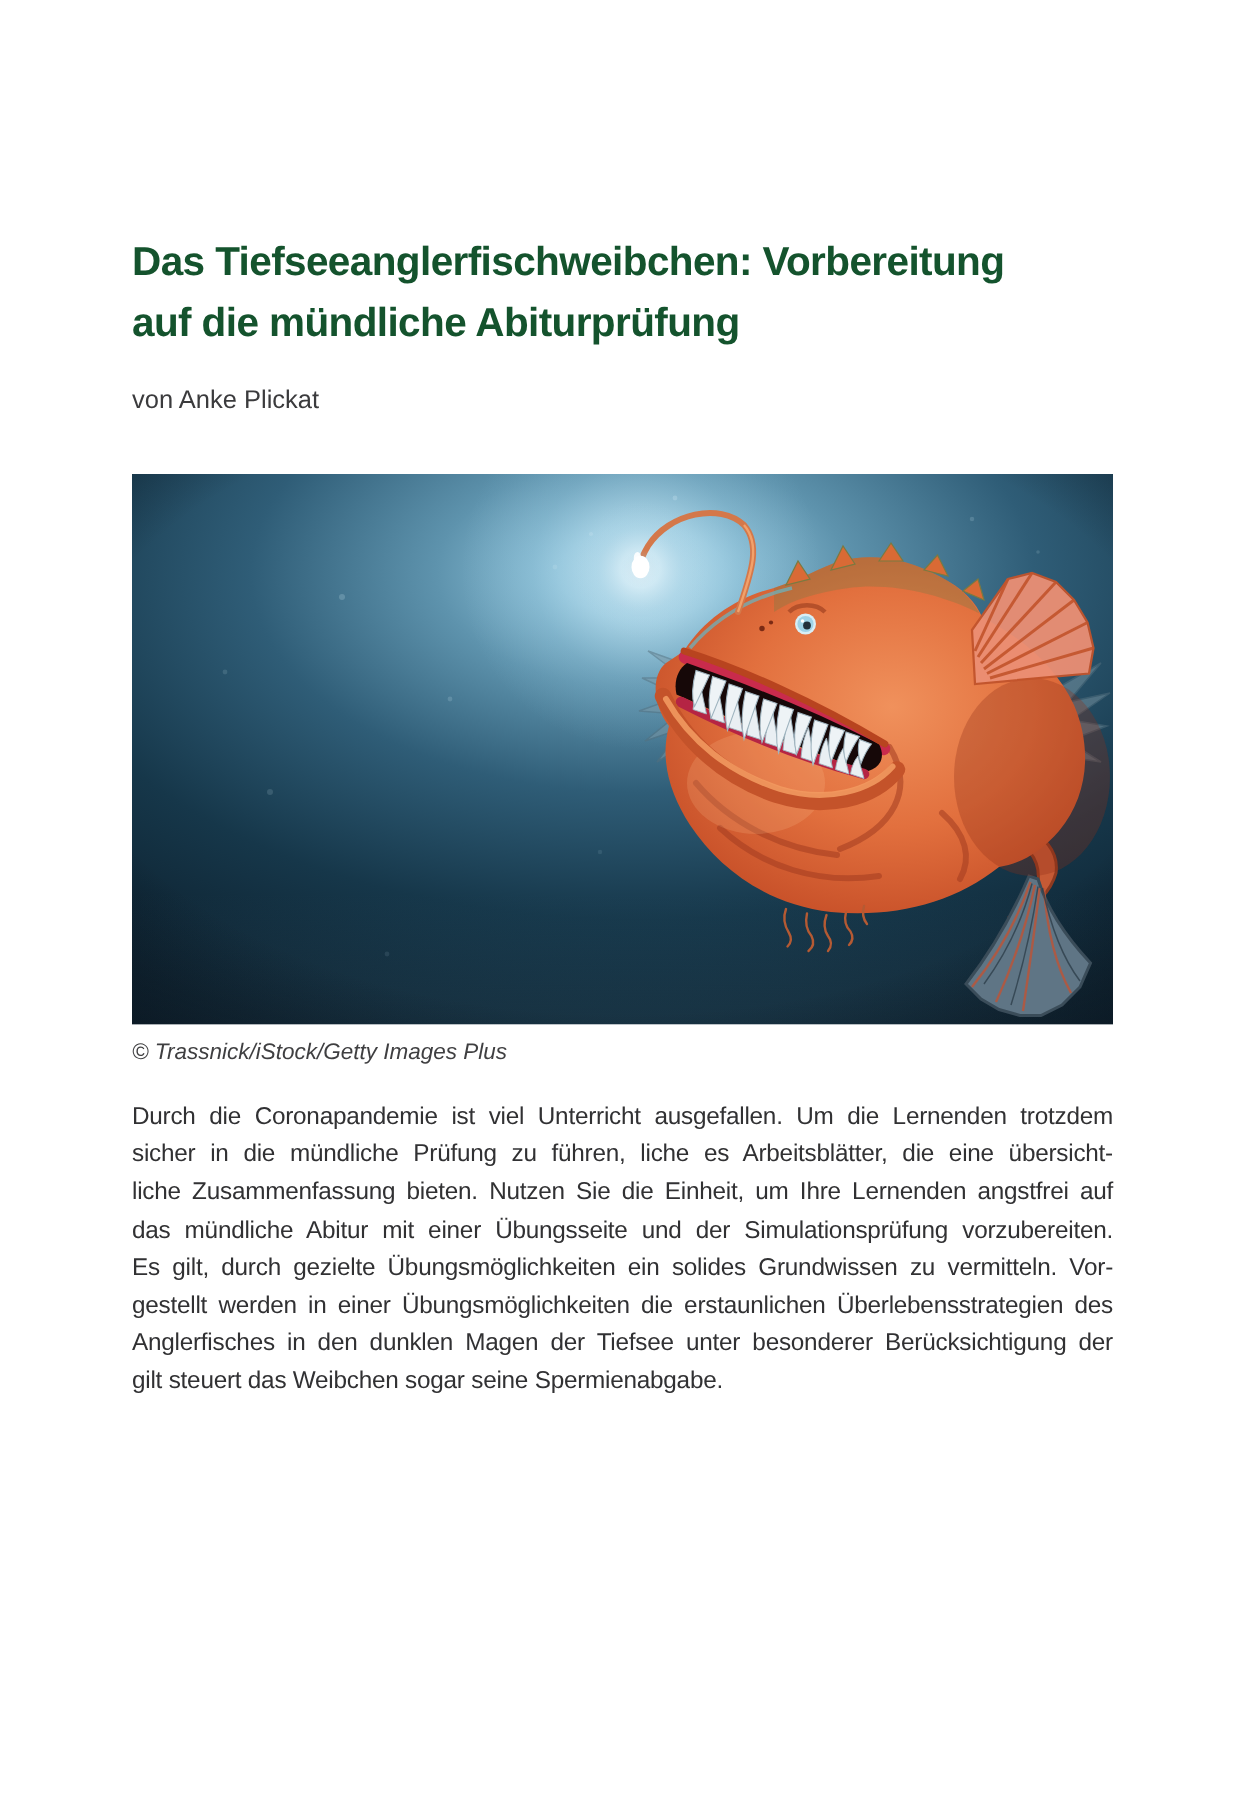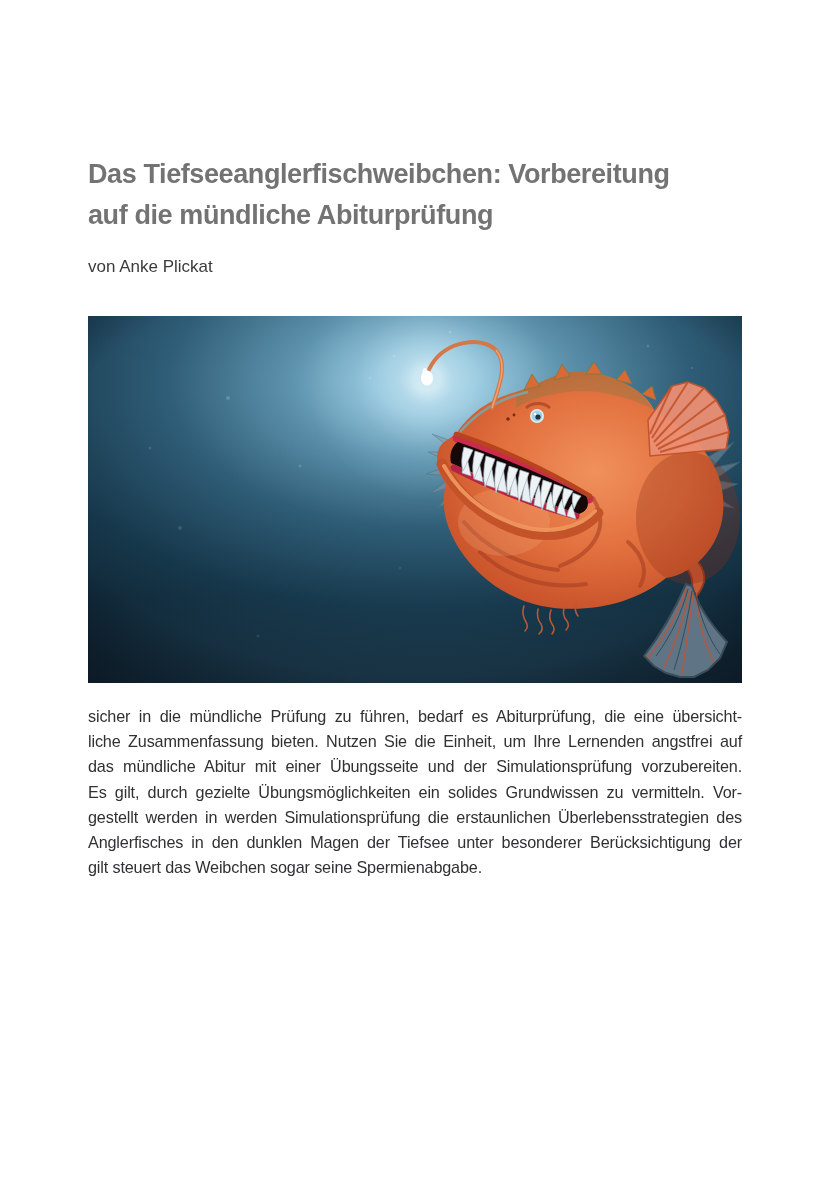--- a/index.html
+++ b/index.html
@@ -2,21 +2,21 @@
 <html><head>
 <meta charset="utf-8">
 <style>
   * { margin:0; padding:0; box-sizing:border-box; }
   html,body { width:840px; height:1199px; background:#ffffff; overflow:hidden;
               font-family:"Liberation Sans", sans-serif; }
   .page { position:relative; width:840px; height:1199px; background:#ffffff;
           padding-left:88px; padding-right:98px; }
 
   .doc-title { margin-top:154px; font-size:27px; line-height:41px; font-weight:700;
-               color:#737373; letter-spacing:-0.4px; white-space:pre-line; }
+               color:#14532d; letter-spacing:-0.4px; white-space:pre-line; }
 
   .author { margin-top:20px; font-size:17px; line-height:22px; color:#3b3b3d; }
 
   figure.hero { margin-top:38px; width:654px; height:367px; }
   figure.hero svg { display:block; width:654px; height:367px; }
 
   .caption { margin-top:9px; font-size:15px; line-height:19px; font-style:italic; color:#3f3f41; }
 
   .body-text { margin-top:21px; font-size:16.2px; line-height:25.2px; color:#313133;
                letter-spacing:-0.15px; width:654px; }
@@ -233,24 +233,26 @@
       <g fill="none" stroke="#b55a33" stroke-width="1.6" stroke-linecap="round">
         <path d="M436,290 q-3,8 2,16 q3,5 -1,9"></path>
         <path d="M450,293 q-2,9 3,15 q3,6 -2,10"></path>
         <path d="M463,294 q-3,8 1,14 q4,5 0,10"></path>
         <path d="M476,292 q-2,8 3,13 q3,5 -1,9"></path>
         <path d="M488,288 q-2,7 2,12"></path>
       </g>
     </svg>
   </figure>
 
+  <figcaption class="caption">© Trassnick/iStock/Getty Images Plus</figcaption>
 
   <div class="body-text">
-      <div>sicher in die mündliche Prüfung zu führen, bedarf es Abiturprüfung, die eine übersicht-</div>
+      <div>Durch die Coronapandemie ist viel Unterricht ausgefallen. Um die Lernenden trotzdem</div>
+      <div>sicher in die mündliche Prüfung zu führen, liche es Arbeitsblätter, die eine übersicht-</div>
       <div>liche Zusammenfassung bieten. Nutzen Sie die Einheit, um Ihre Lernenden angstfrei auf</div>
       <div>das mündliche Abitur mit einer Übungsseite und der Simulationsprüfung vorzubereiten.</div>
       <div>Es gilt, durch gezielte Übungsmöglichkeiten ein solides Grundwissen zu vermitteln. Vor-</div>
-      <div>gestellt werden in werden Simulationsprüfung die erstaunlichen Überlebensstrategien des</div>
+      <div>gestellt werden in einer Übungsmöglichkeiten die erstaunlichen Überlebensstrategien des</div>
       <div>Anglerfisches in den dunklen Magen der Tiefsee unter besonderer Berücksichtigung der</div>
       <div>gilt steuert das Weibchen sogar seine Spermienabgabe.</div>
     </div>
 
 </div>
 
 </body></html>

